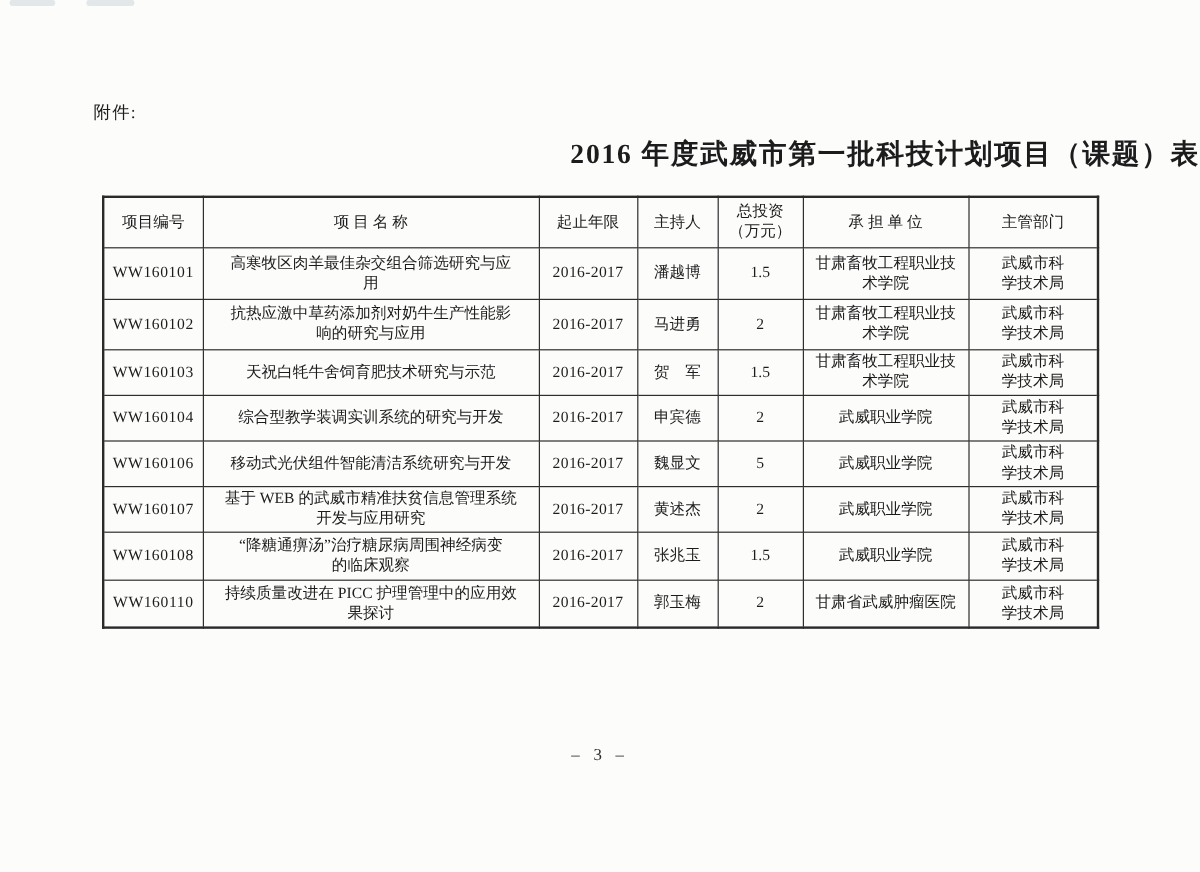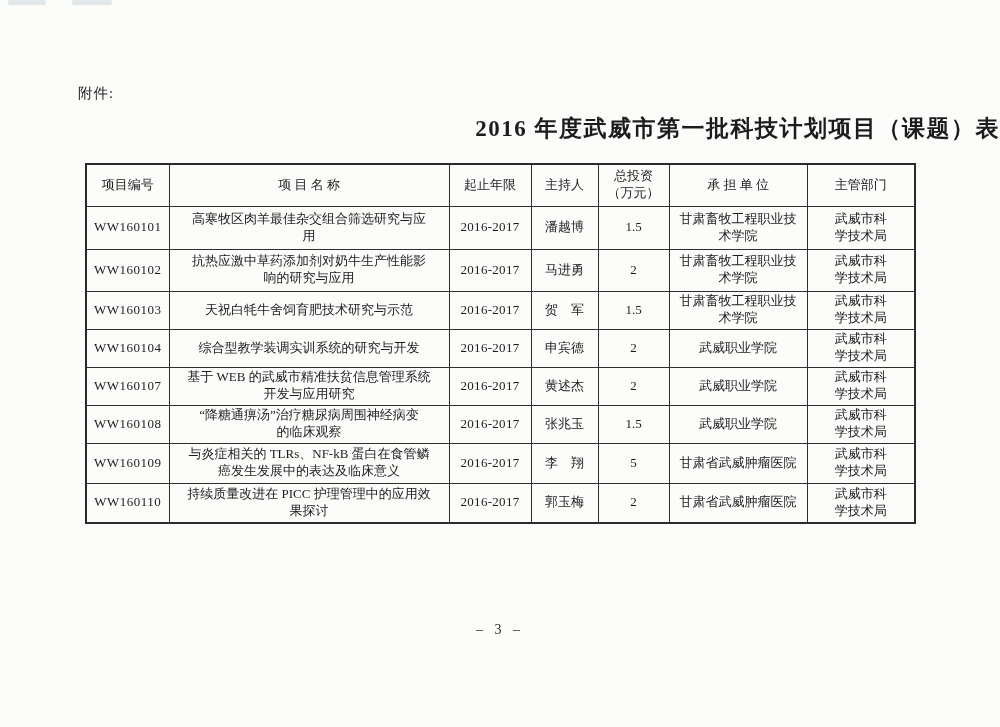--- a/index.html
+++ b/index.html
@@ -179,20 +179,30 @@
     <td class="cell-id">WW160104</td>
     <td class="preline">综合型教学装调实训系统的研究与开发</td>
     <td class="cell-years">2016-2017</td>
     <td>申宾德</td>
     <td>2</td>
     <td class="preline">武威职业学院</td>
     <td class="preline">武威市科
 学技术局</td>
   </tr>
         <tr>
+    <td class="cell-id">WW160106</td>
+    <td class="preline">移动式光伏组件智能清洁系统研究与开发</td>
+    <td class="cell-years">2016-2017</td>
+    <td>魏显文</td>
+    <td>5</td>
+    <td class="preline">武威职业学院</td>
+    <td class="preline">武威市科
+学技术局</td>
+  </tr>
+        <tr>
     <td class="cell-id">WW160107</td>
     <td class="preline">基于 WEB 的武威市精准扶贫信息管理系统
 开发与应用研究</td>
     <td class="cell-years">2016-2017</td>
     <td>黄述杰</td>
     <td>2</td>
     <td class="preline">武威职业学院</td>
     <td class="preline">武威市科
 学技术局</td>
   </tr>
@@ -201,31 +211,20 @@
     <td class="preline">“降糖通痹汤”治疗糖尿病周围神经病变
 的临床观察</td>
     <td class="cell-years">2016-2017</td>
     <td>张兆玉</td>
     <td>1.5</td>
     <td class="preline">武威职业学院</td>
     <td class="preline">武威市科
 学技术局</td>
   </tr>
         <tr>
-    <td class="cell-id">WW160109</td>
-    <td class="preline">与炎症相关的 TLRs、NF-kB 蛋白在食管鳞
-癌发生发展中的表达及临床意义</td>
-    <td class="cell-years">2016-2017</td>
-    <td>李　翔</td>
-    <td>5</td>
-    <td class="preline">甘肃省武威肿瘤医院</td>
-    <td class="preline">武威市科
-学技术局</td>
-  </tr>
-        <tr>
     <td class="cell-id">WW160110</td>
     <td class="preline">持续质量改进在 PICC 护理管理中的应用效
 果探讨</td>
     <td class="cell-years">2016-2017</td>
     <td>郭玉梅</td>
     <td>2</td>
     <td class="preline">甘肃省武威肿瘤医院</td>
     <td class="preline">武威市科
 学技术局</td>
   </tr>

